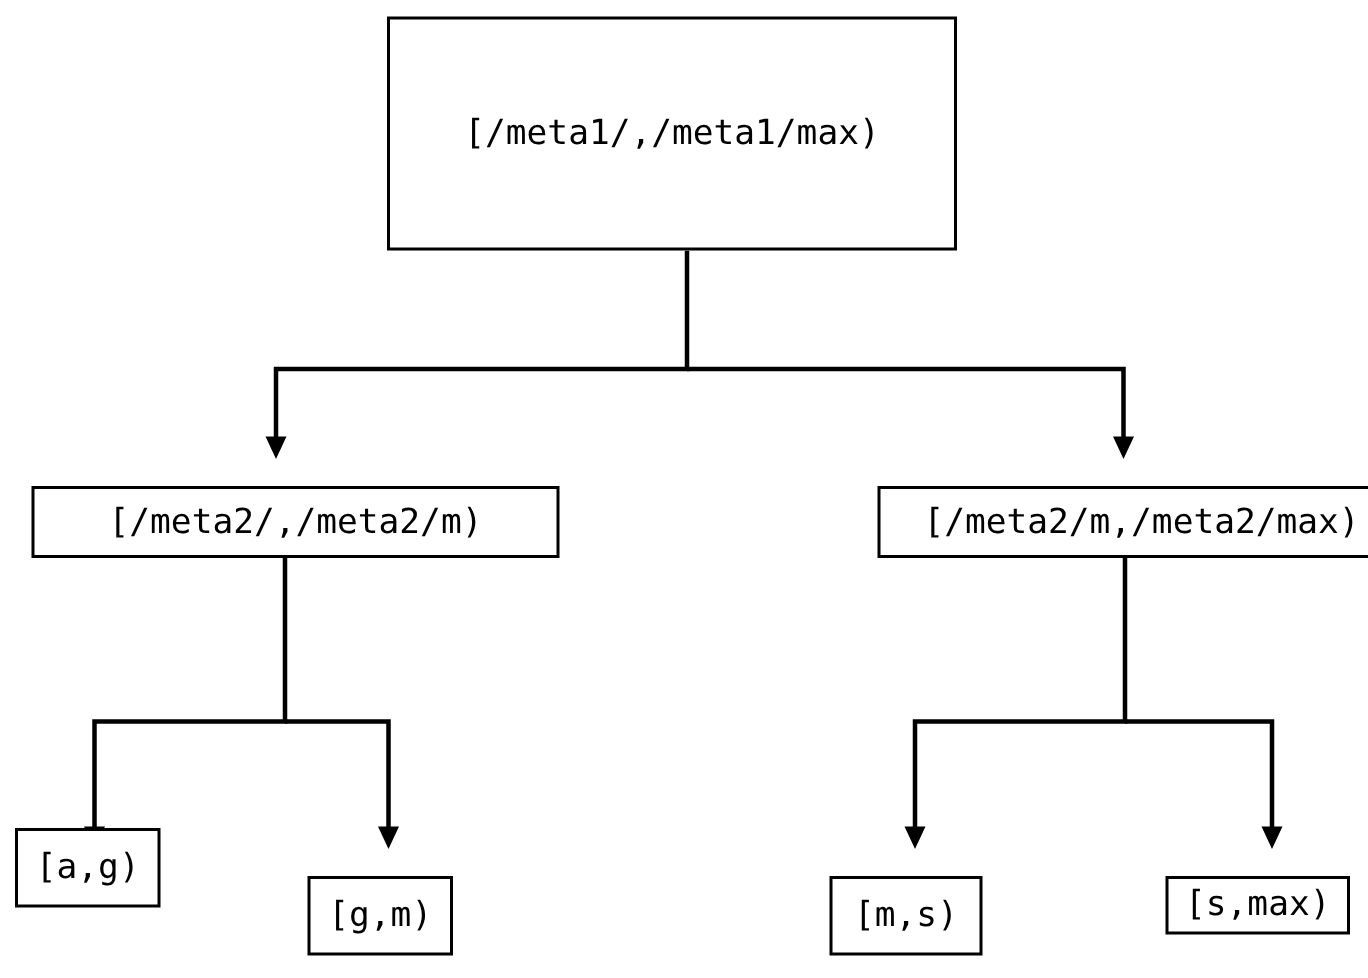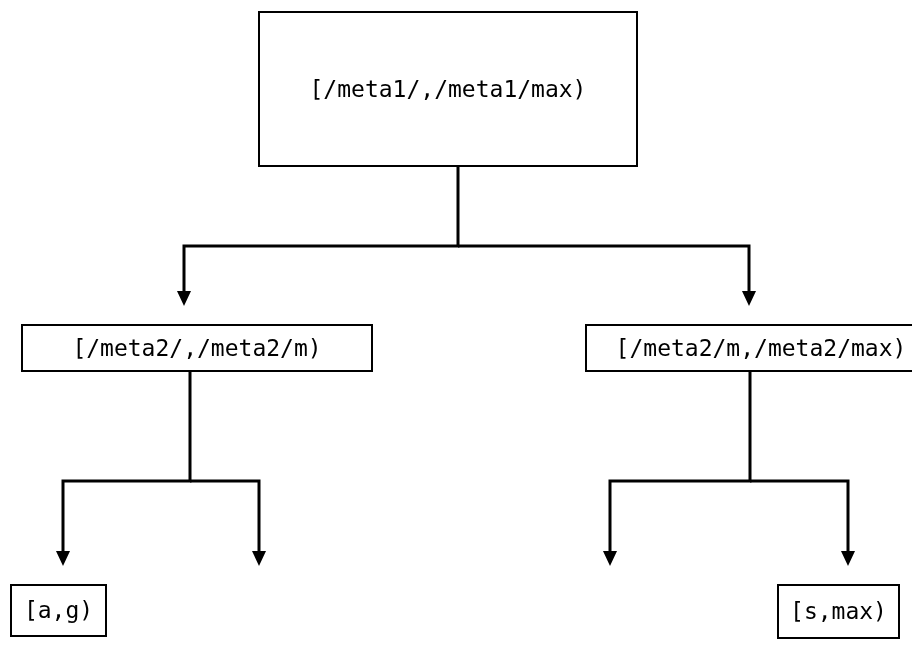--- a/index.html
+++ b/index.html
@@ -85,23 +85,29 @@
   </div>
 
   <div class="node-box" style="left:21px; top:324px; width:352px; height:48px;">
     <span class="node-label">[/meta2/,/meta2/m)</span>
   </div>
 
   <div class="node-box" style="left:585px; top:324px; width:352px; height:48px;">
     <span class="node-label">[/meta2/m,/meta2/max)</span>
   </div>
 
-  <div class="node-box" style="left:10px; top:584px; width:97px; height:53px;">
+  <div class="node-box" style="left:10px; top:552px; width:97px; height:53px;">
     <span class="node-label">[a,g)</span>
   </div>
 
+  <div class="node-box" style="left:205px; top:584px; width:97px; height:53px;">
+    <span class="node-label">[g,m)</span>
+  </div>
 
+  <div class="node-box" style="left:553px; top:584px; width:102px; height:53px;">
+    <span class="node-label">[m,s)</span>
+  </div>
 
-  <div class="node-box" style="left:777px; top:584px; width:123px; height:55px;">
+  <div class="node-box" style="left:777px; top:584px; width:123px; height:39px;">
     <span class="node-label">[s,max)</span>
   </div>
 
 </div>
 
 </body></html>

